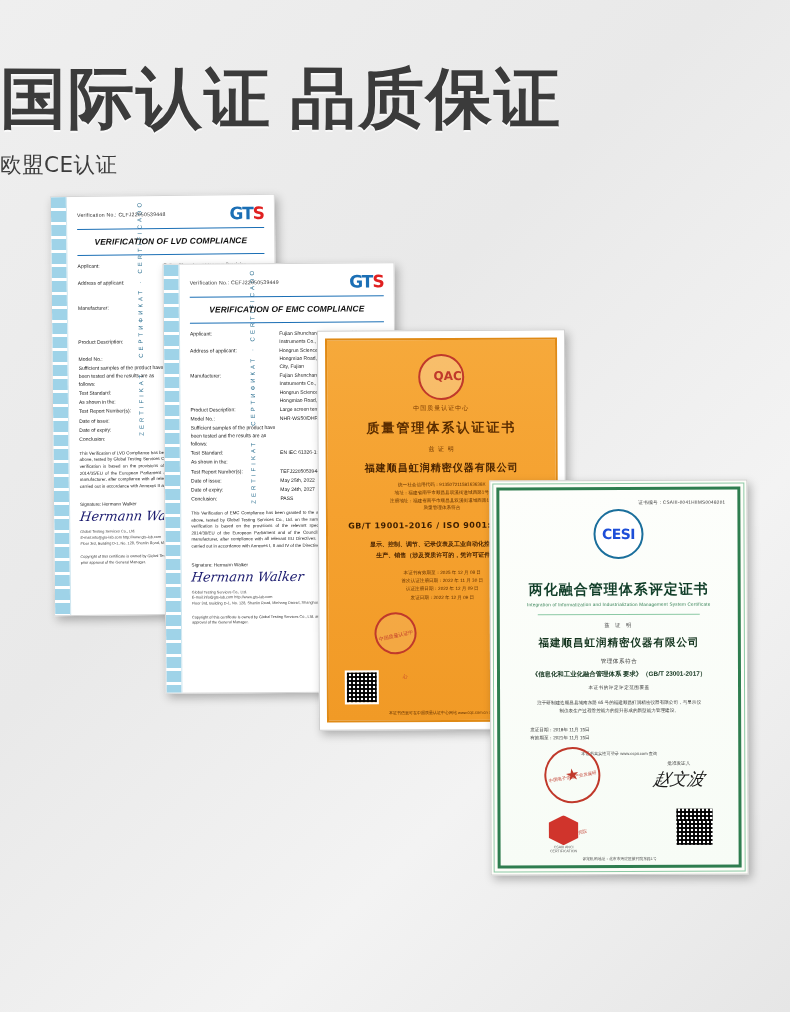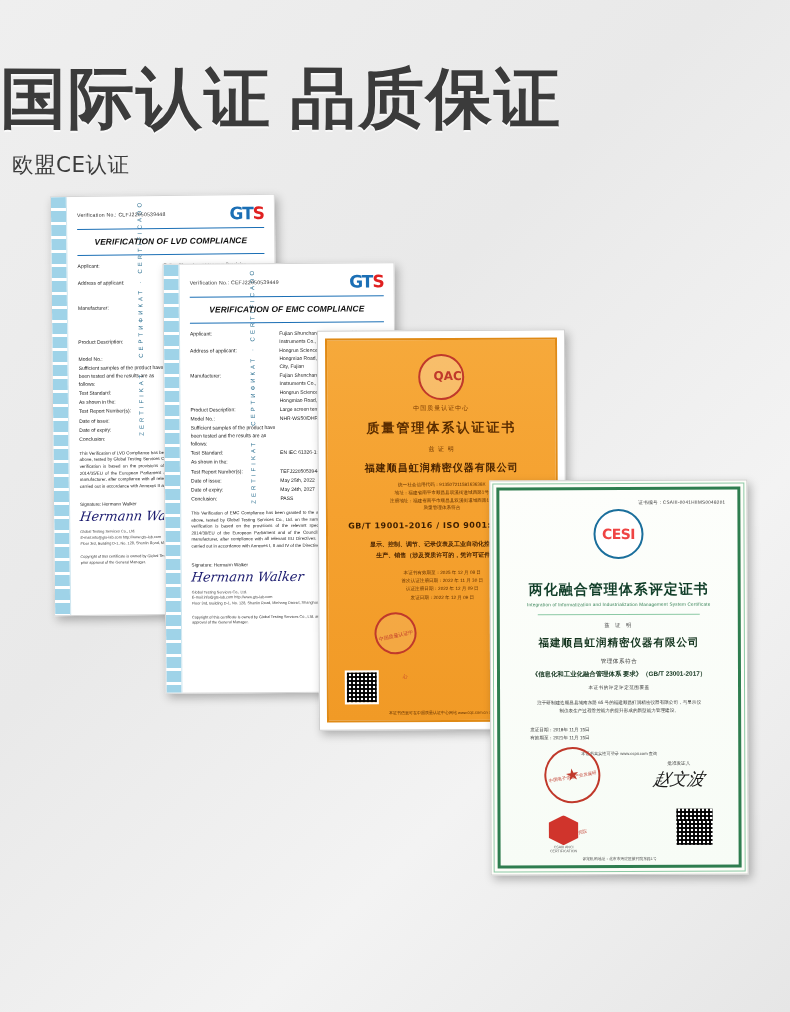--- a/index.html
+++ b/index.html
@@ -36,21 +36,20 @@
     color: #3c3c3c;
     letter-spacing: 0.5px;
     font-family: "DejaVu Sans", sans-serif;
   }
   .subline2 {
     margin-top: 14px;
     font-size: 21.5px;
     color: #3c3c3c;
     letter-spacing: 0.5px;
     font-family: "DejaVu Sans", sans-serif;
-    padding-left: 12px;
   }
 
   
   .stage {
     position: relative;
     width: 790px;
     height: 700px;
     margin-top: 16px;
   }
   .cert {
@@ -292,21 +291,21 @@
   .cesi .certno {
     font-size: 4.6px; color: #333; text-align: right; letter-spacing: 0.3px;
   }
   .cesi .logo {
     width: 50px; height: 50px; border-radius: 50%;
     border: 2.5px solid #1b6f9c; margin: 4px auto 2px auto;
     position: relative; background: #fff;
   }
   .cesi .logo span {
     position: absolute; left: 0; right: 0; top: 15px;
-    font-size: 14px; font-weight: bold; color: #ef4444;
+    font-size: 14px; font-weight: bold; color: #1d4ed8;
     font-family: "DejaVu Sans", sans-serif; letter-spacing: -0.5px;
   }
   .cesi .bigtitle {
     font-size: 14px; font-weight: bold; color: #123f2a;
     letter-spacing: 1px; margin-top: 22px;
     font-family: "DejaVu Sans", sans-serif;
   }
   .cesi .entitle {
     font-size: 4.6px; color: #2e7d4f; margin-top: 3px; letter-spacing: 0.2px;
   }

